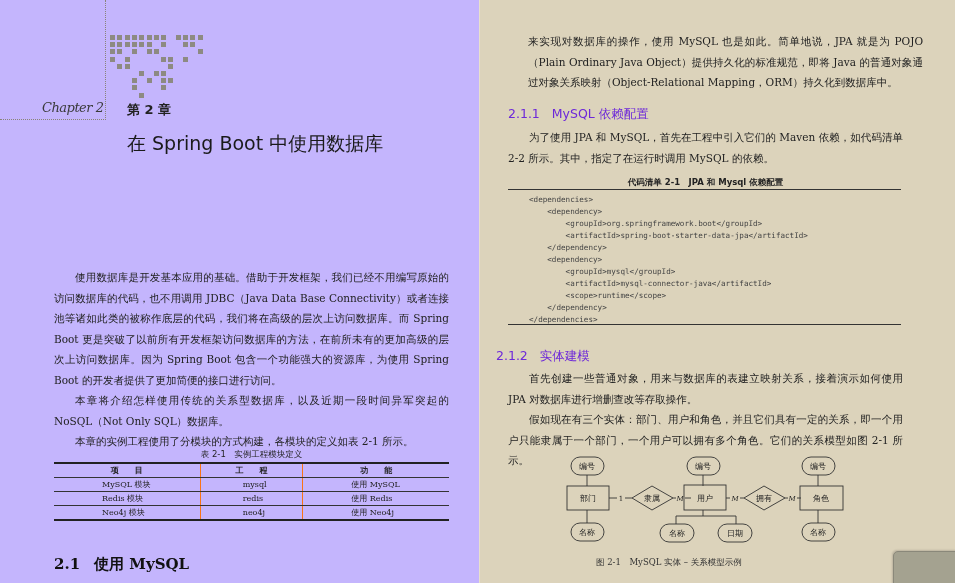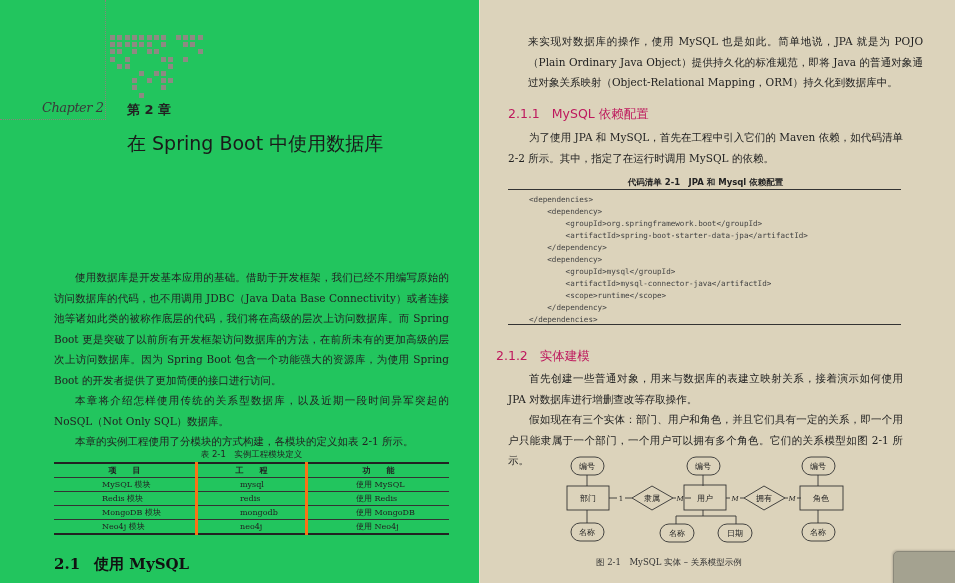--- a/index.html
+++ b/index.html
@@ -1,17 +1,17 @@
 <!DOCTYPE html>
 <html><head>
 <meta charset="utf-8">
 <style>
   html, body { margin:0; padding:0; }
   body { width:955px; height:583px; overflow:hidden; background:#ddd4bc; position:relative; font-family:"DejaVu Serif","Liberation Serif",serif; color:#222; }
-  .page { position:absolute; top:0; height:583px; background:#22c55e; }
+  .page { position:absolute; top:0; height:583px; background:#c4b5fd; }
   .page-left { left:0; width:479px; }
   .page-right { left:480px; width:475px; background:#dcd3bb; }
   .gutter { position:absolute; left:479px; top:0; width:1px; height:583px; background:#e8e0cb; }
 
   .dot-v { position:absolute; left:105px; top:0; height:120px; border-left:1px dotted #8a8478; }
   .dot-h { position:absolute; left:0; top:119px; width:106px; border-top:1px dotted #8a8478; }
   .chapter-script { position:absolute; left:42px; top:100px; font-family:"DejaVu Serif",serif; font-style:italic; font-size:13px; color:#3a3a3a; letter-spacing:-0.5px; }
   .pixel-art { position:absolute; left:110px; top:35px; }
   .px { position:absolute; width:5px; height:5px; background:#8d8a82; }
   .chapter-num { position:absolute; left:127px; top:101px; font-family:"DejaVu Sans",sans-serif; font-size:13px; font-weight:bold; color:#222; }
@@ -22,26 +22,26 @@
   .para .indent { text-indent:21px; }
 
   .tbl-caption { position:absolute; left:54px; top:449px; width:395px; text-align:center; font-family:"DejaVu Sans",sans-serif; font-size:8.5px; font-weight:normal; }
   table.mod { position:absolute; left:54px; top:462px; width:395px; border-collapse:collapse; font-size:8px; }
   table.mod th, table.mod td { border-bottom:1px solid #333; padding:1px 4px; height:11px; }
   table.mod th { border-top:2px solid #222; font-weight:bold; font-family:"DejaVu Sans",sans-serif; }
   table.mod tr:last-child td { border-bottom:2px solid #222; }
   table.mod td.c1 { padding-left:48px; }
   table.mod td.c2 { padding-left:42px; }
   table.mod td.c3 { padding-left:48px; }
-  table.mod th + th, table.mod td + td { border-left:3px solid #f97316; }
+  table.mod th + th, table.mod td + td { border-left:1px solid #f97316; }
 
   .sec21 { position:absolute; left:54px; top:555px; font-size:15px; font-weight:bold; color:#111; }
   .sec21 .num { margin-right:14px; }
 
-  .h3 { position:absolute; font-family:"DejaVu Sans",sans-serif; font-size:12.5px; color:#be185d; }
+  .h3 { position:absolute; font-family:"DejaVu Sans",sans-serif; font-size:12.5px; color:#6d28d9; }
   .h3 .num { margin-right:12px; }
 
   .code-caption { position:absolute; left:508px; top:177px; width:395px; text-align:center; font-family:"DejaVu Sans",sans-serif; font-size:8.5px; font-weight:bold; }
   .code-box { position:absolute; left:508px; top:189px; width:393px; height:134px; border-top:1px solid #333; border-bottom:1px solid #333; }
   .code-box pre { margin:4px 0 0 21px; font-family:"DejaVu Sans Mono","Liberation Mono",monospace; font-size:7.6px; line-height:12px; color:#444; }
 
   .er { position:absolute; left:560px; top:452px; }
   .fig-caption { position:absolute; left:596px; top:557px; font-size:8.5px; color:#333; }
 
   .overlay-btn { position:absolute; left:893px; top:551px; width:62px; height:32px; background:#a4a290; border:1px solid #8a887a; border-radius:5px 0 0 0; box-shadow:-1px -1px 2px rgba(0,0,0,0.15); }
@@ -123,25 +123,20 @@
         <td class="c1">MySQL 模块</td>
         <td class="c2">mysql</td>
         <td class="c3">使用 MySQL</td>
       </tr>
       <tr>
         <td class="c1">Redis 模块</td>
         <td class="c2">redis</td>
         <td class="c3">使用 Redis</td>
       </tr>
       <tr>
-        <td class="c1">MongoDB 模块</td>
-        <td class="c2">mongodb</td>
-        <td class="c3">使用 MongoDB</td>
-      </tr>
-      <tr>
         <td class="c1">Neo4j 模块</td>
         <td class="c2">neo4j</td>
         <td class="c3">使用 Neo4j</td>
       </tr>
     </tbody>
   </table>
 
   <div class="sec21">
     <span class="num">2.1</span><span>使用 MySQL</span>
   </div>

